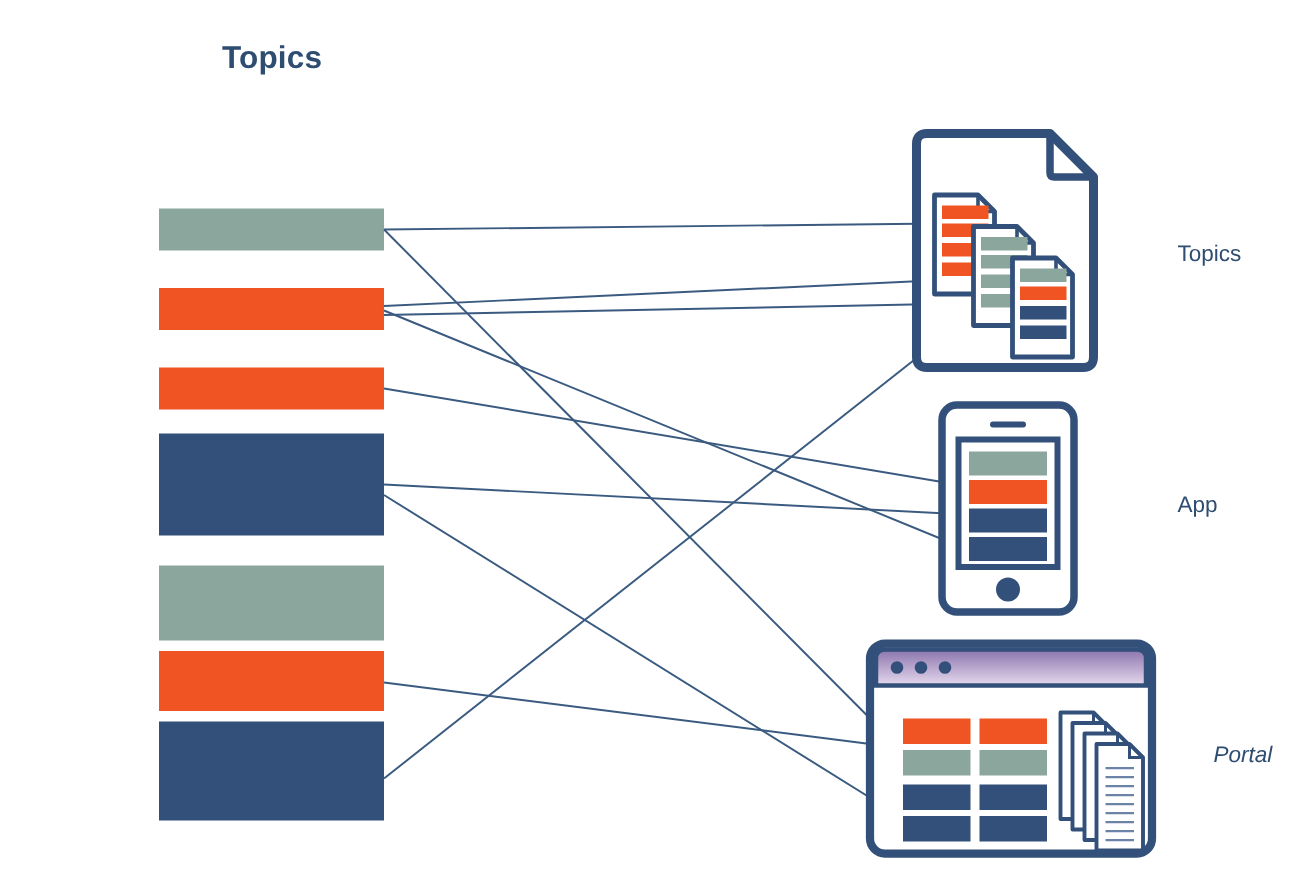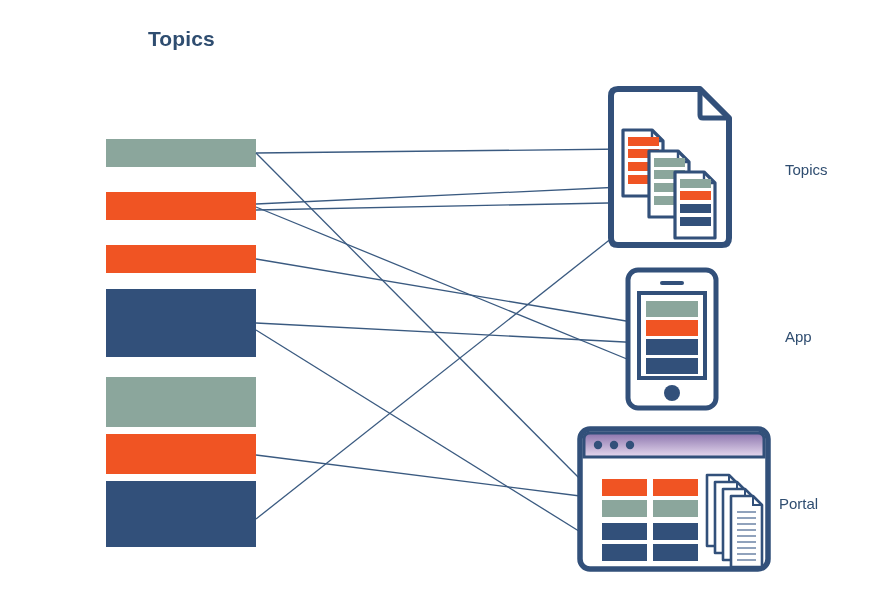--- a/index.html
+++ b/index.html
@@ -35,21 +35,21 @@
   }
 
   .prod-label {
     position: absolute;
     font-size: 15px;
     color: #2f4d70;
     white-space: nowrap;
   }
   #label-manual { left: 785px; top: 161px; }
   #label-app    { left: 785px; top: 328px; }
-  #label-portal { left: 779px; top: 495px; }
+  #label-portal { left: 809px; top: 495px; font-style: italic; }
 
   #links {
     position: absolute;
     left: 0; top: 0;
     width: 872px;
     height: 594px;
     pointer-events: none;
   }
 
   .prod-icon { position: absolute; }

